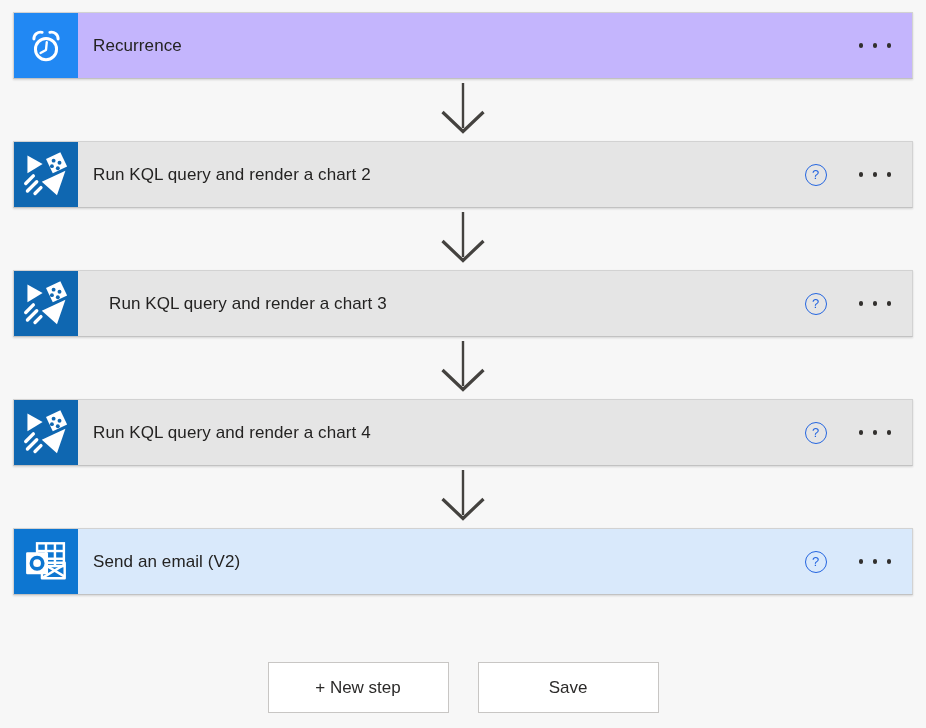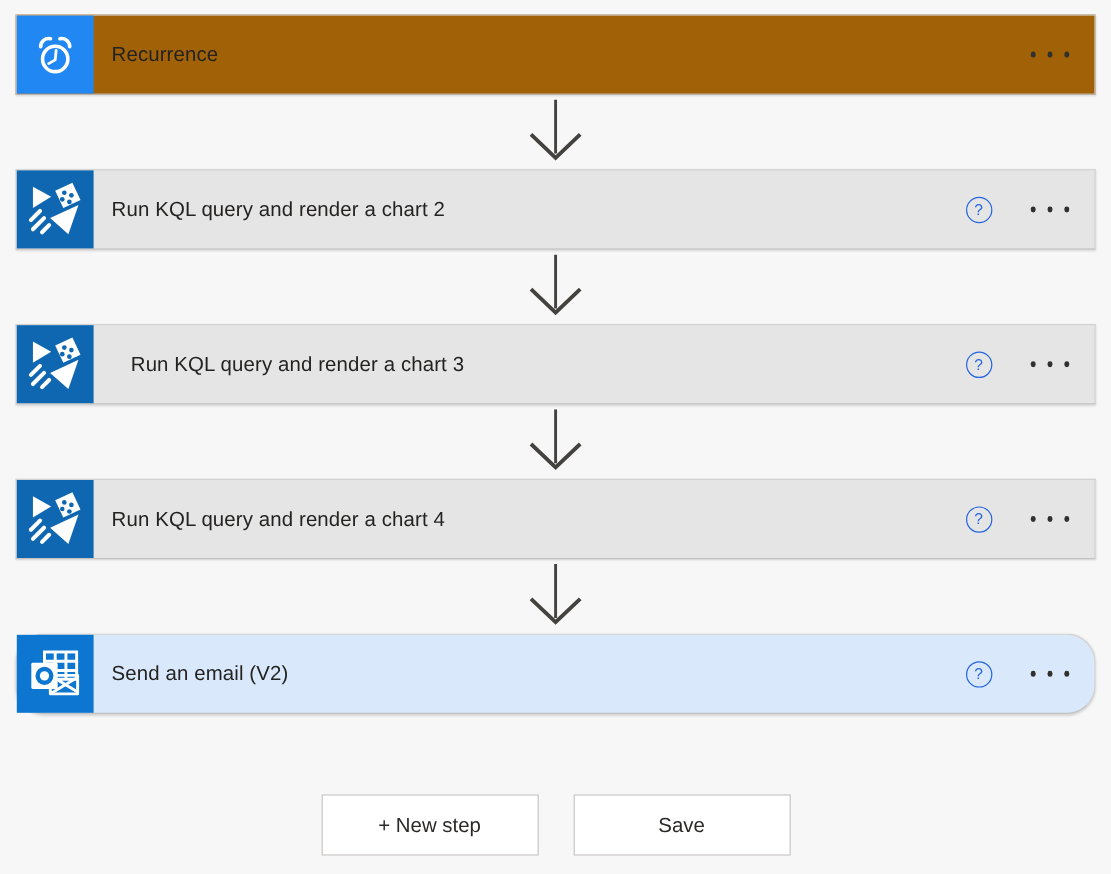--- a/index.html
+++ b/index.html
@@ -18,23 +18,23 @@
     left: 13px;
     width: 900px;
     height: 67px;
     border: 1px solid #d2d2d2;
     border-bottom-color: #c2c2c2;
     box-shadow: 0 1px 2px rgba(0,0,0,0.14);
     display: flex;
     align-items: stretch;
     cursor: pointer;
   }
-  .card--trigger { background: #a16207; }
+  .card--trigger { background: #c4b5fd; }
   .card--kql     { background: #e5e5e5; }
-  .card--email   { background: #d9e9fb; border-radius: 24px; }
+  .card--email   { background: #d9e9fb; }
   .card-1 { top: 12px; }
   .card-2 { top: 141px; }
   .card-3 { top: 270px; gap: 16px; }
   .card-4 { top: 399px; }
   .card-5 { top: 528px; }
 
   .icon-box {
     flex: 0 0 64px;
     display: flex;
     align-items: center;

